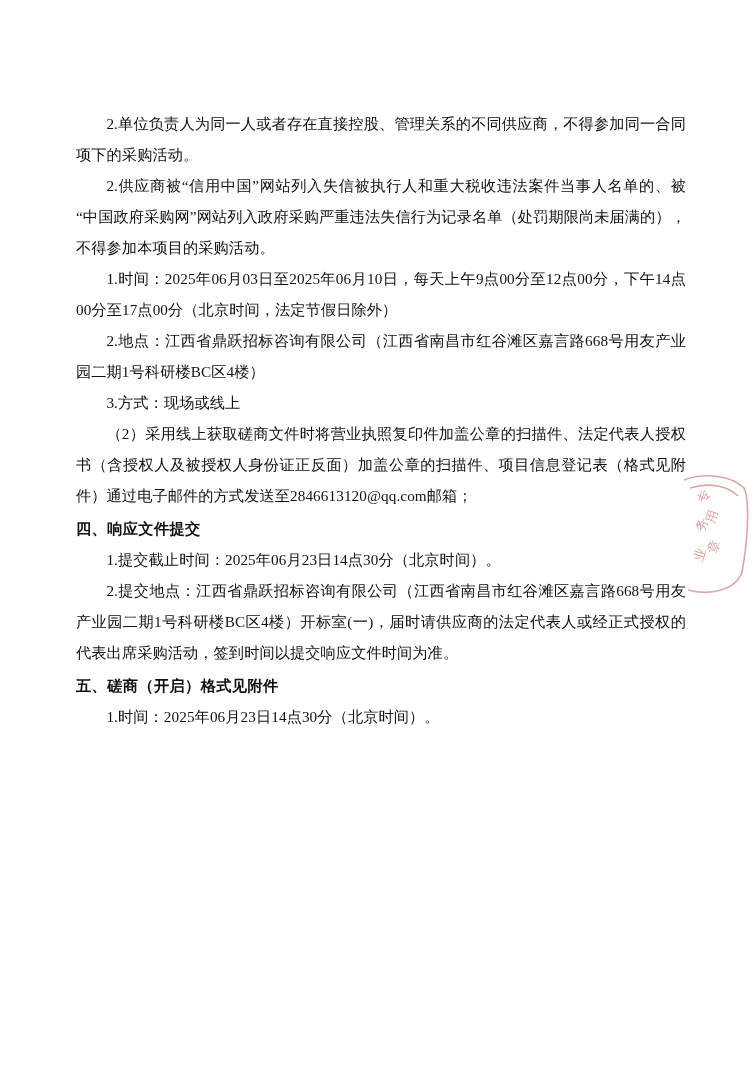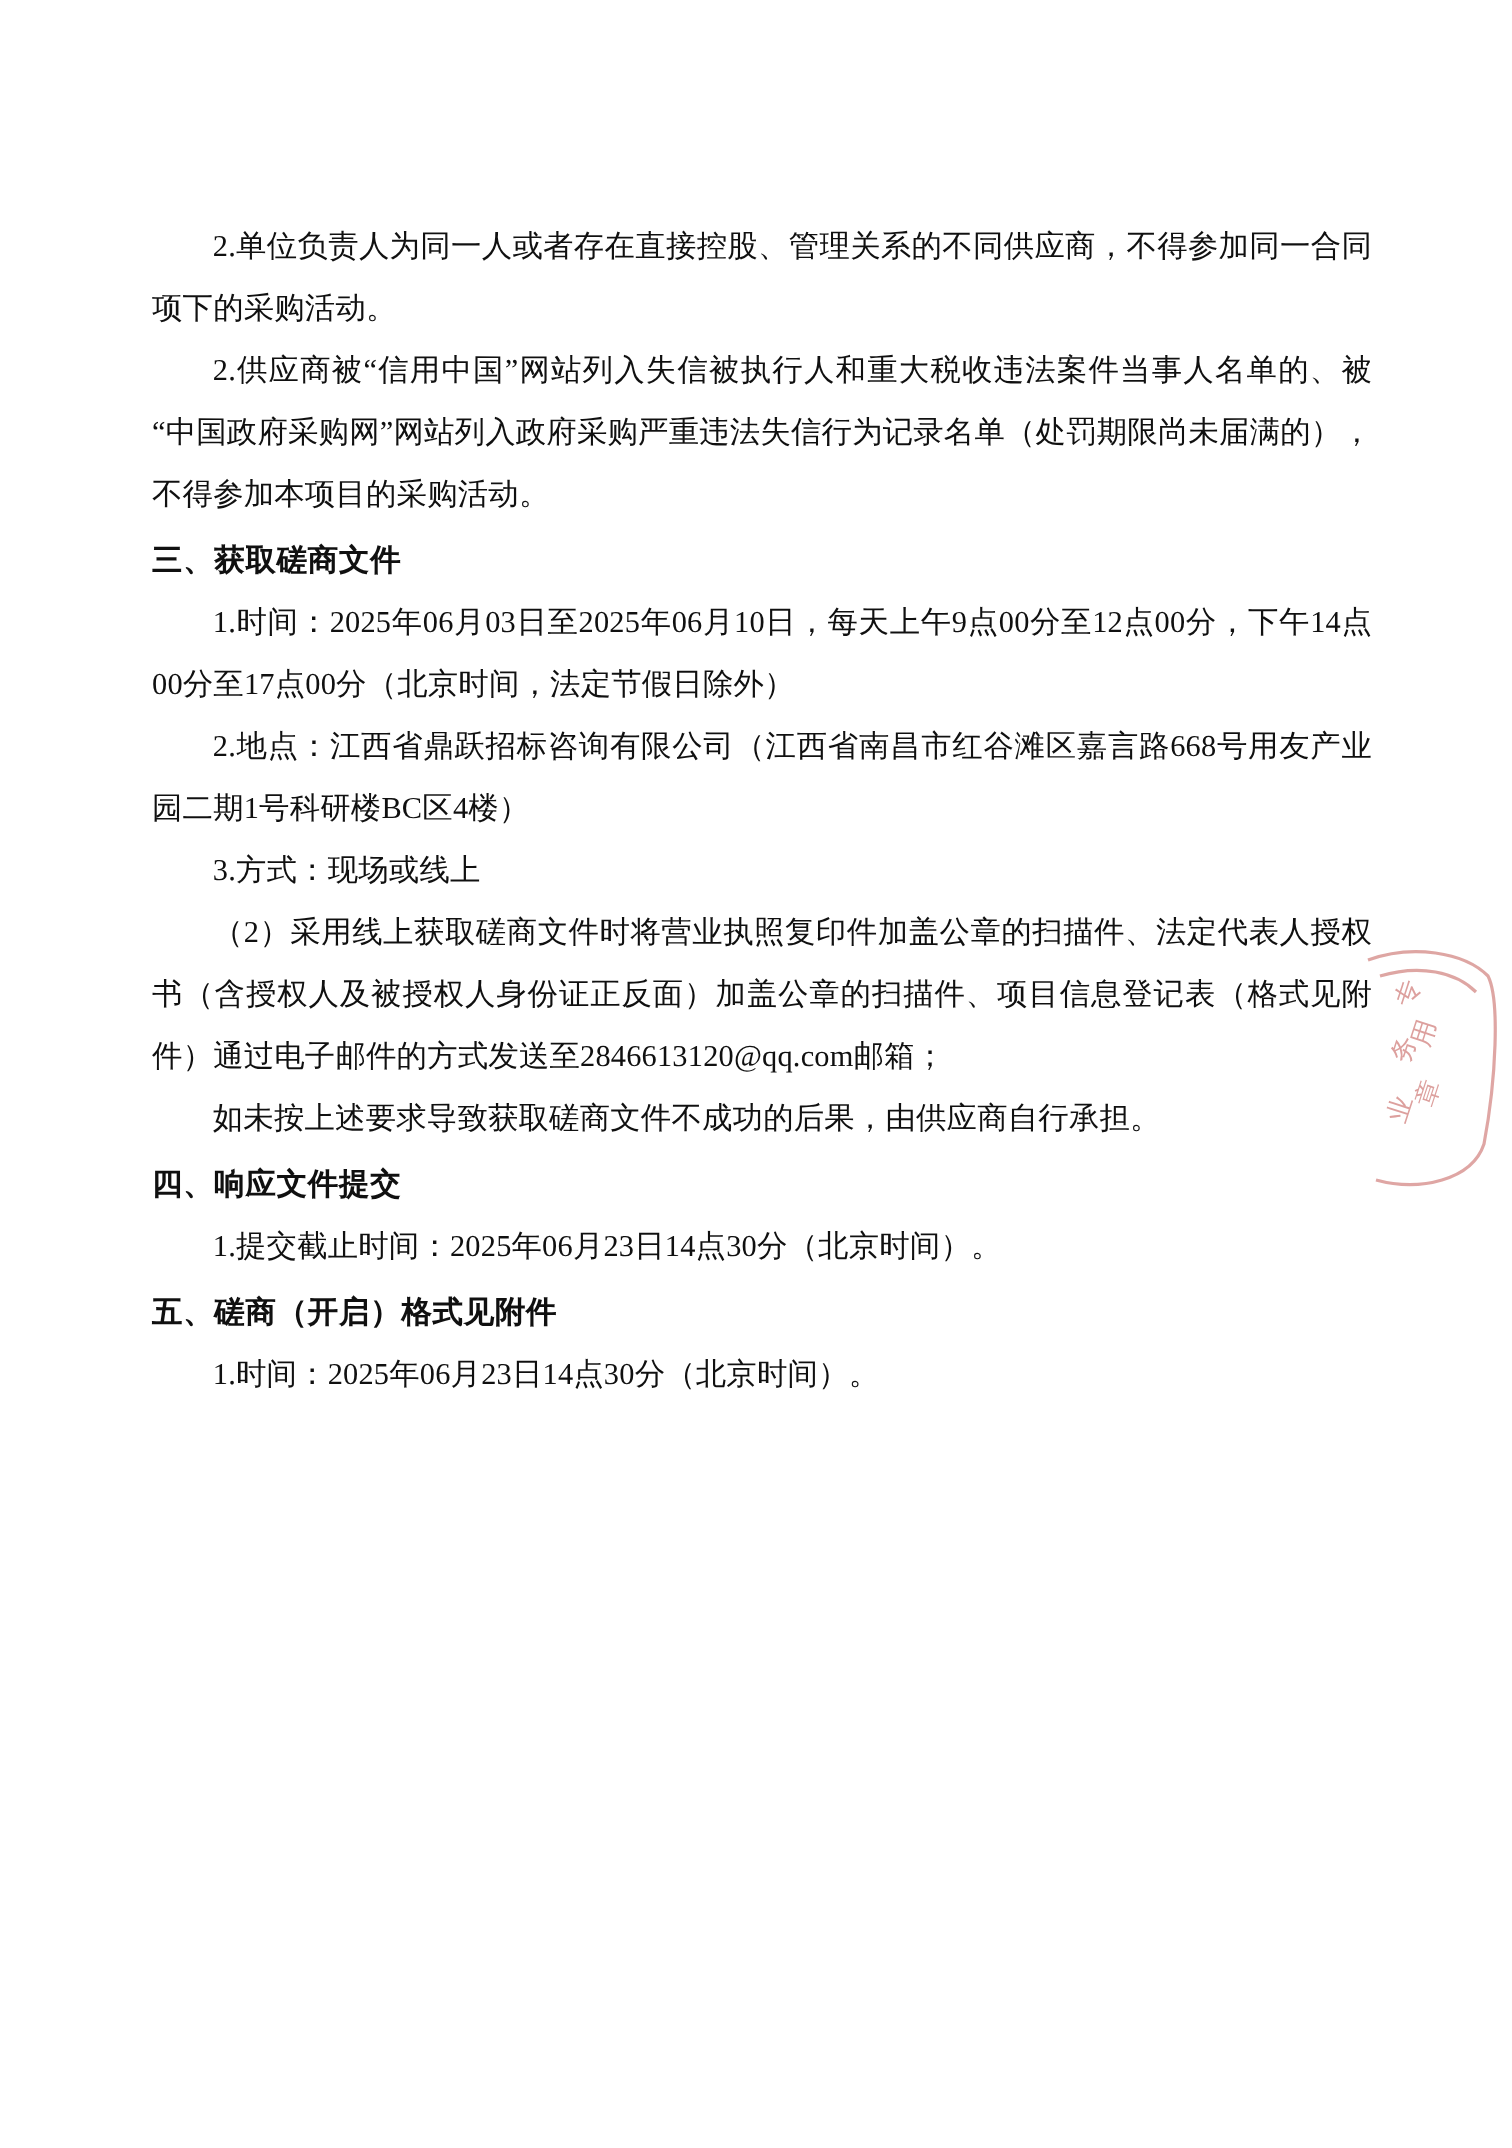--- a/index.html
+++ b/index.html
@@ -60,29 +60,28 @@
 </style>
 </head>
 <body>
 
 <div class="page">
   <div class="doc-body">
 
     <p class="para">2.单位负责人为同一人或者存在直接控股、管理关系的不同供应商，不得参加同一合同项下的采购活动。</p>
     <p class="para">2.供应商被“信用中国”网站列入失信被执行人和重大税收违法案件当事人名单的、被“中国政府采购网”网站列入政府采购严重违法失信行为记录名单（处罚期限尚未届满的），不得参加本项目的采购活动。</p>
 
-    <p class="heading">三、获取磋商文件</p>
     <p class="para">1.时间：2025年06月03日至2025年06月10日，每天上午9点00分至12点00分，下午14点00分至17点00分（北京时间，法定节假日除外）</p>
     <p class="para">2.地点：江西省鼎跃招标咨询有限公司（江西省南昌市红谷滩区嘉言路668号用友产业园二期1号科研楼BC区4楼）</p>
     <p class="para">3.方式：现场或线上</p>
     <p class="para">（2）采用线上获取磋商文件时将营业执照复印件加盖公章的扫描件、法定代表人授权书（含授权人及被授权人身份证正反面）加盖公章的扫描件、项目信息登记表（格式见附件）通过电子邮件的方式发送至2846613120@qq.com邮箱；</p>
-    <p class="para">如未按上述要求导致获取磋商文件不成功的后果，由供应商自行承担。</p>
 
     <p class="heading">四、响应文件提交</p>
     <p class="para">1.提交截止时间：2025年06月23日14点30分（北京时间）。</p>
+    <p class="para">2.提交地点：江西省鼎跃招标咨询有限公司（江西省南昌市红谷滩区嘉言路668号用友产业园二期1号科研楼BC区4楼）开标室(一)，届时请供应商的法定代表人或经正式授权的代表出席采购活动，签到时间以提交响应文件时间为准。</p>
 
     <p class="heading">五、磋商（开启）格式见附件</p>
     <p class="para">1.时间：2025年06月23日14点30分（北京时间）。</p>
 
   </div>
 
   <div class="seal">
     <svg width="70" height="130" viewBox="0 0 70 130" xmlns="http://www.w3.org/2000/svg">
       <g stroke="#b5342f" stroke-width="1.6" fill="none" opacity="0.8">
         <path d="M4 10 C 26 2, 52 6, 64 18 C 70 30, 68 70, 62 102 C 56 120, 30 126, 8 120"></path>

